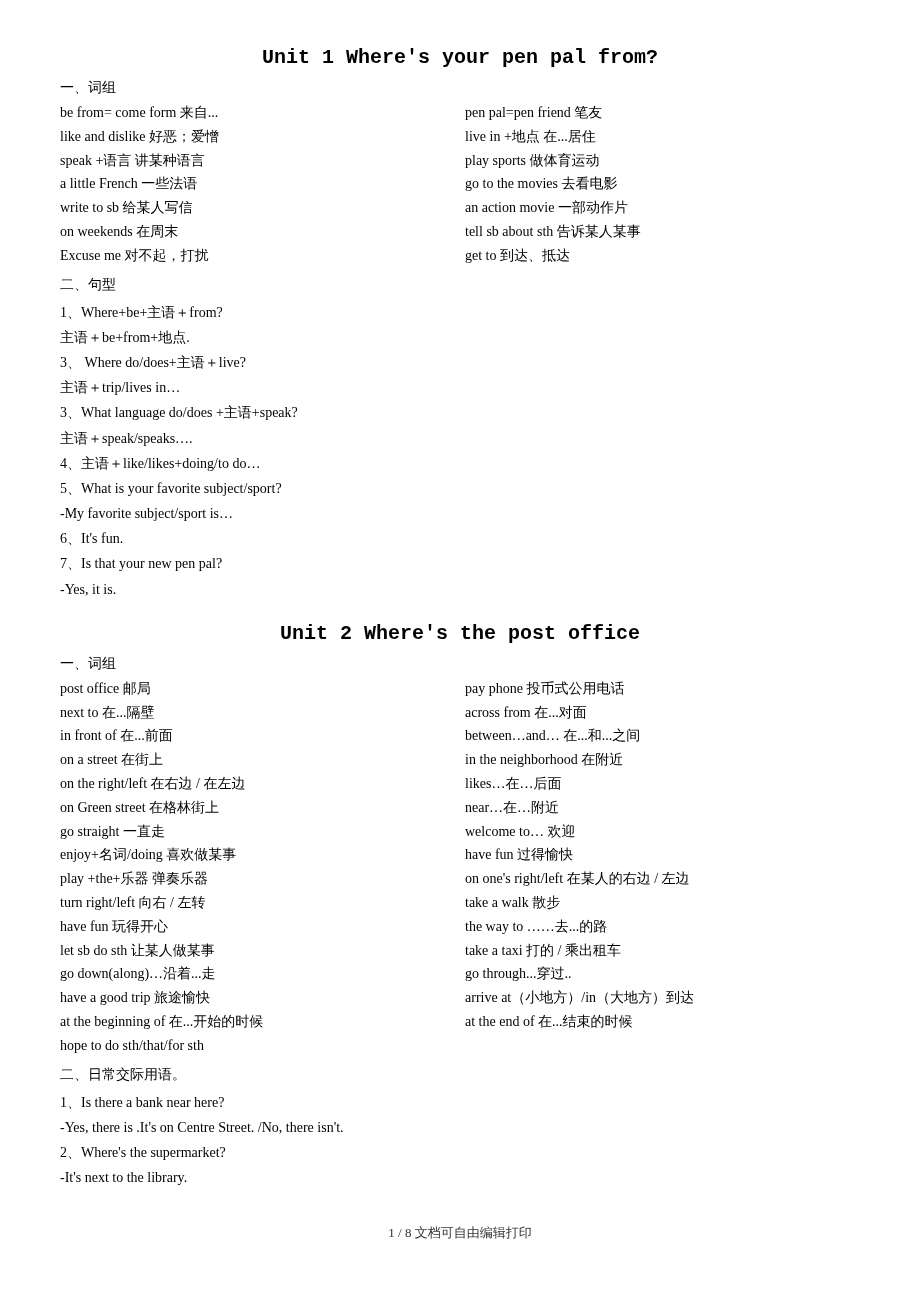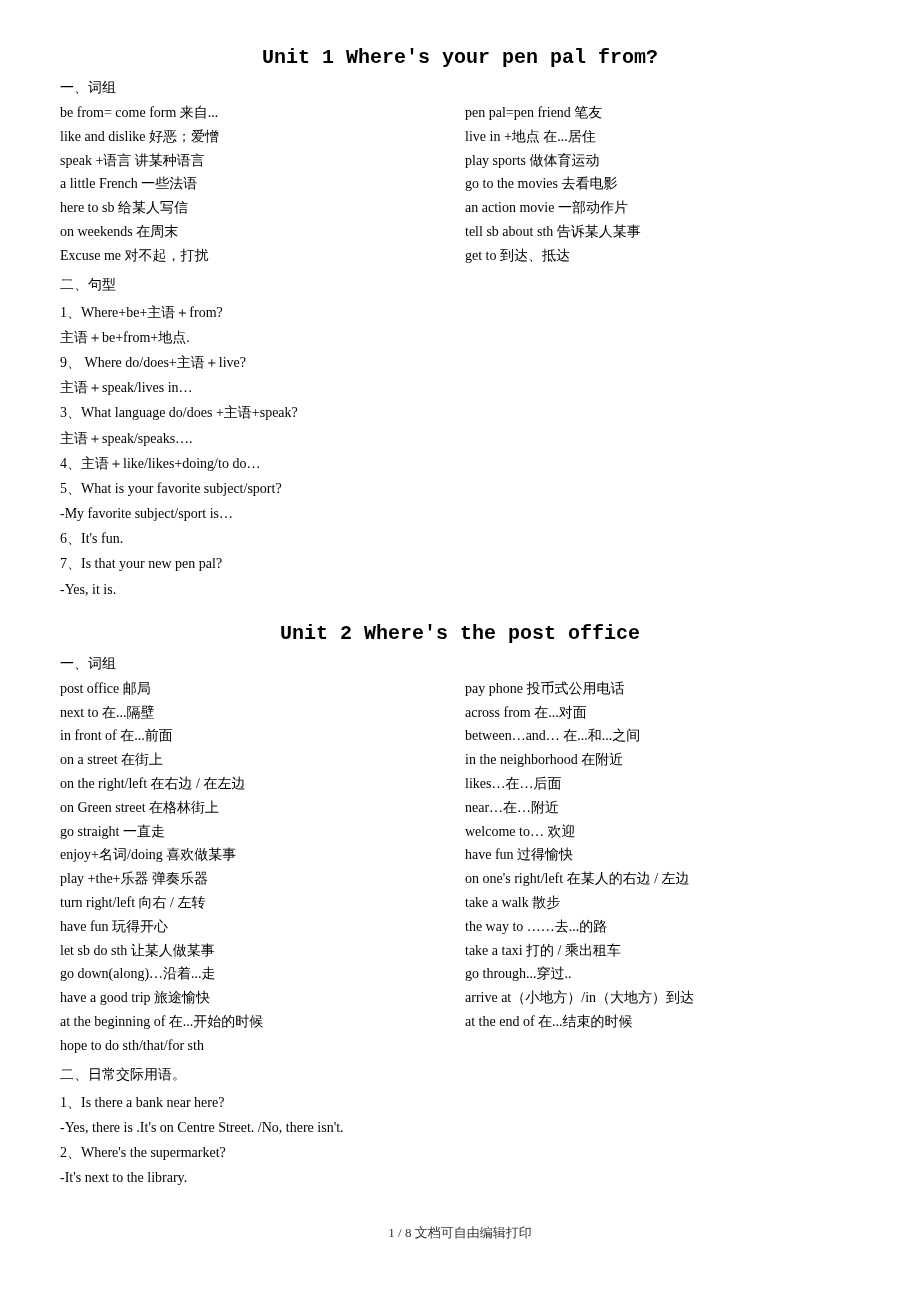--- a/index.html
+++ b/index.html
@@ -69,40 +69,40 @@
 <div class="page-title"></div>
 <div class="unit-title">Unit 1 Where's your pen pal from?</div>
 
 <div class="section-header">一、词组</div>
 <div class="vocab-grid">
     <div>
       <div class="vocab-item">be from= come form  来自...</div>
       <div class="vocab-item">like and dislike   好恶；爱憎</div>
       <div class="vocab-item">speak +语言 讲某种语言</div>
       <div class="vocab-item">a little French  一些法语</div>
-      <div class="vocab-item">here to sb 给某人写信</div>
+      <div class="vocab-item">write to sb 给某人写信</div>
       <div class="vocab-item">on weekends 在周末</div>
       <div class="vocab-item">Excuse me  对不起，打扰</div>
     </div>
     <div>
       <div class="vocab-item">pen pal=pen friend 笔友</div>
       <div class="vocab-item">live in +地点 在...居住</div>
       <div class="vocab-item">play sports   做体育运动</div>
       <div class="vocab-item">go to the movies 去看电影</div>
       <div class="vocab-item"> an action movie 一部动作片</div>
       <div class="vocab-item">tell sb about sth 告诉某人某事</div>
       <div class="vocab-item"> get to  到达、抵达</div>
     </div>
   </div>
 <div class="section-header">二、句型</div>
 <div class="grammar-section">
     <div class="grammar-item">1、Where+be+主语＋from?</div>
     <div class="grammar-item">主语＋be+from+地点.</div>
-    <div class="grammar-item">9、 Where do/does+主语＋live?</div>
-    <div class="grammar-item">主语＋speak/lives in…</div>
+    <div class="grammar-item">3、 Where do/does+主语＋live?</div>
+    <div class="grammar-item">主语＋trip/lives in…</div>
     <div class="grammar-item">3、What language do/does +主语+speak?</div>
     <div class="grammar-item">主语＋speak/speaks….</div>
     <div class="grammar-item">4、主语＋like/likes+doing/to do…</div>
     <div class="grammar-item">5、What is your favorite subject/sport?</div>
     <div class="grammar-item">-My favorite subject/sport is…</div>
     <div class="grammar-item">6、It's fun.</div>
     <div class="grammar-item">7、Is that your new pen pal?</div>
     <div class="grammar-item">-Yes, it is.</div>
   </div>
 <div class="unit-divider"></div>

